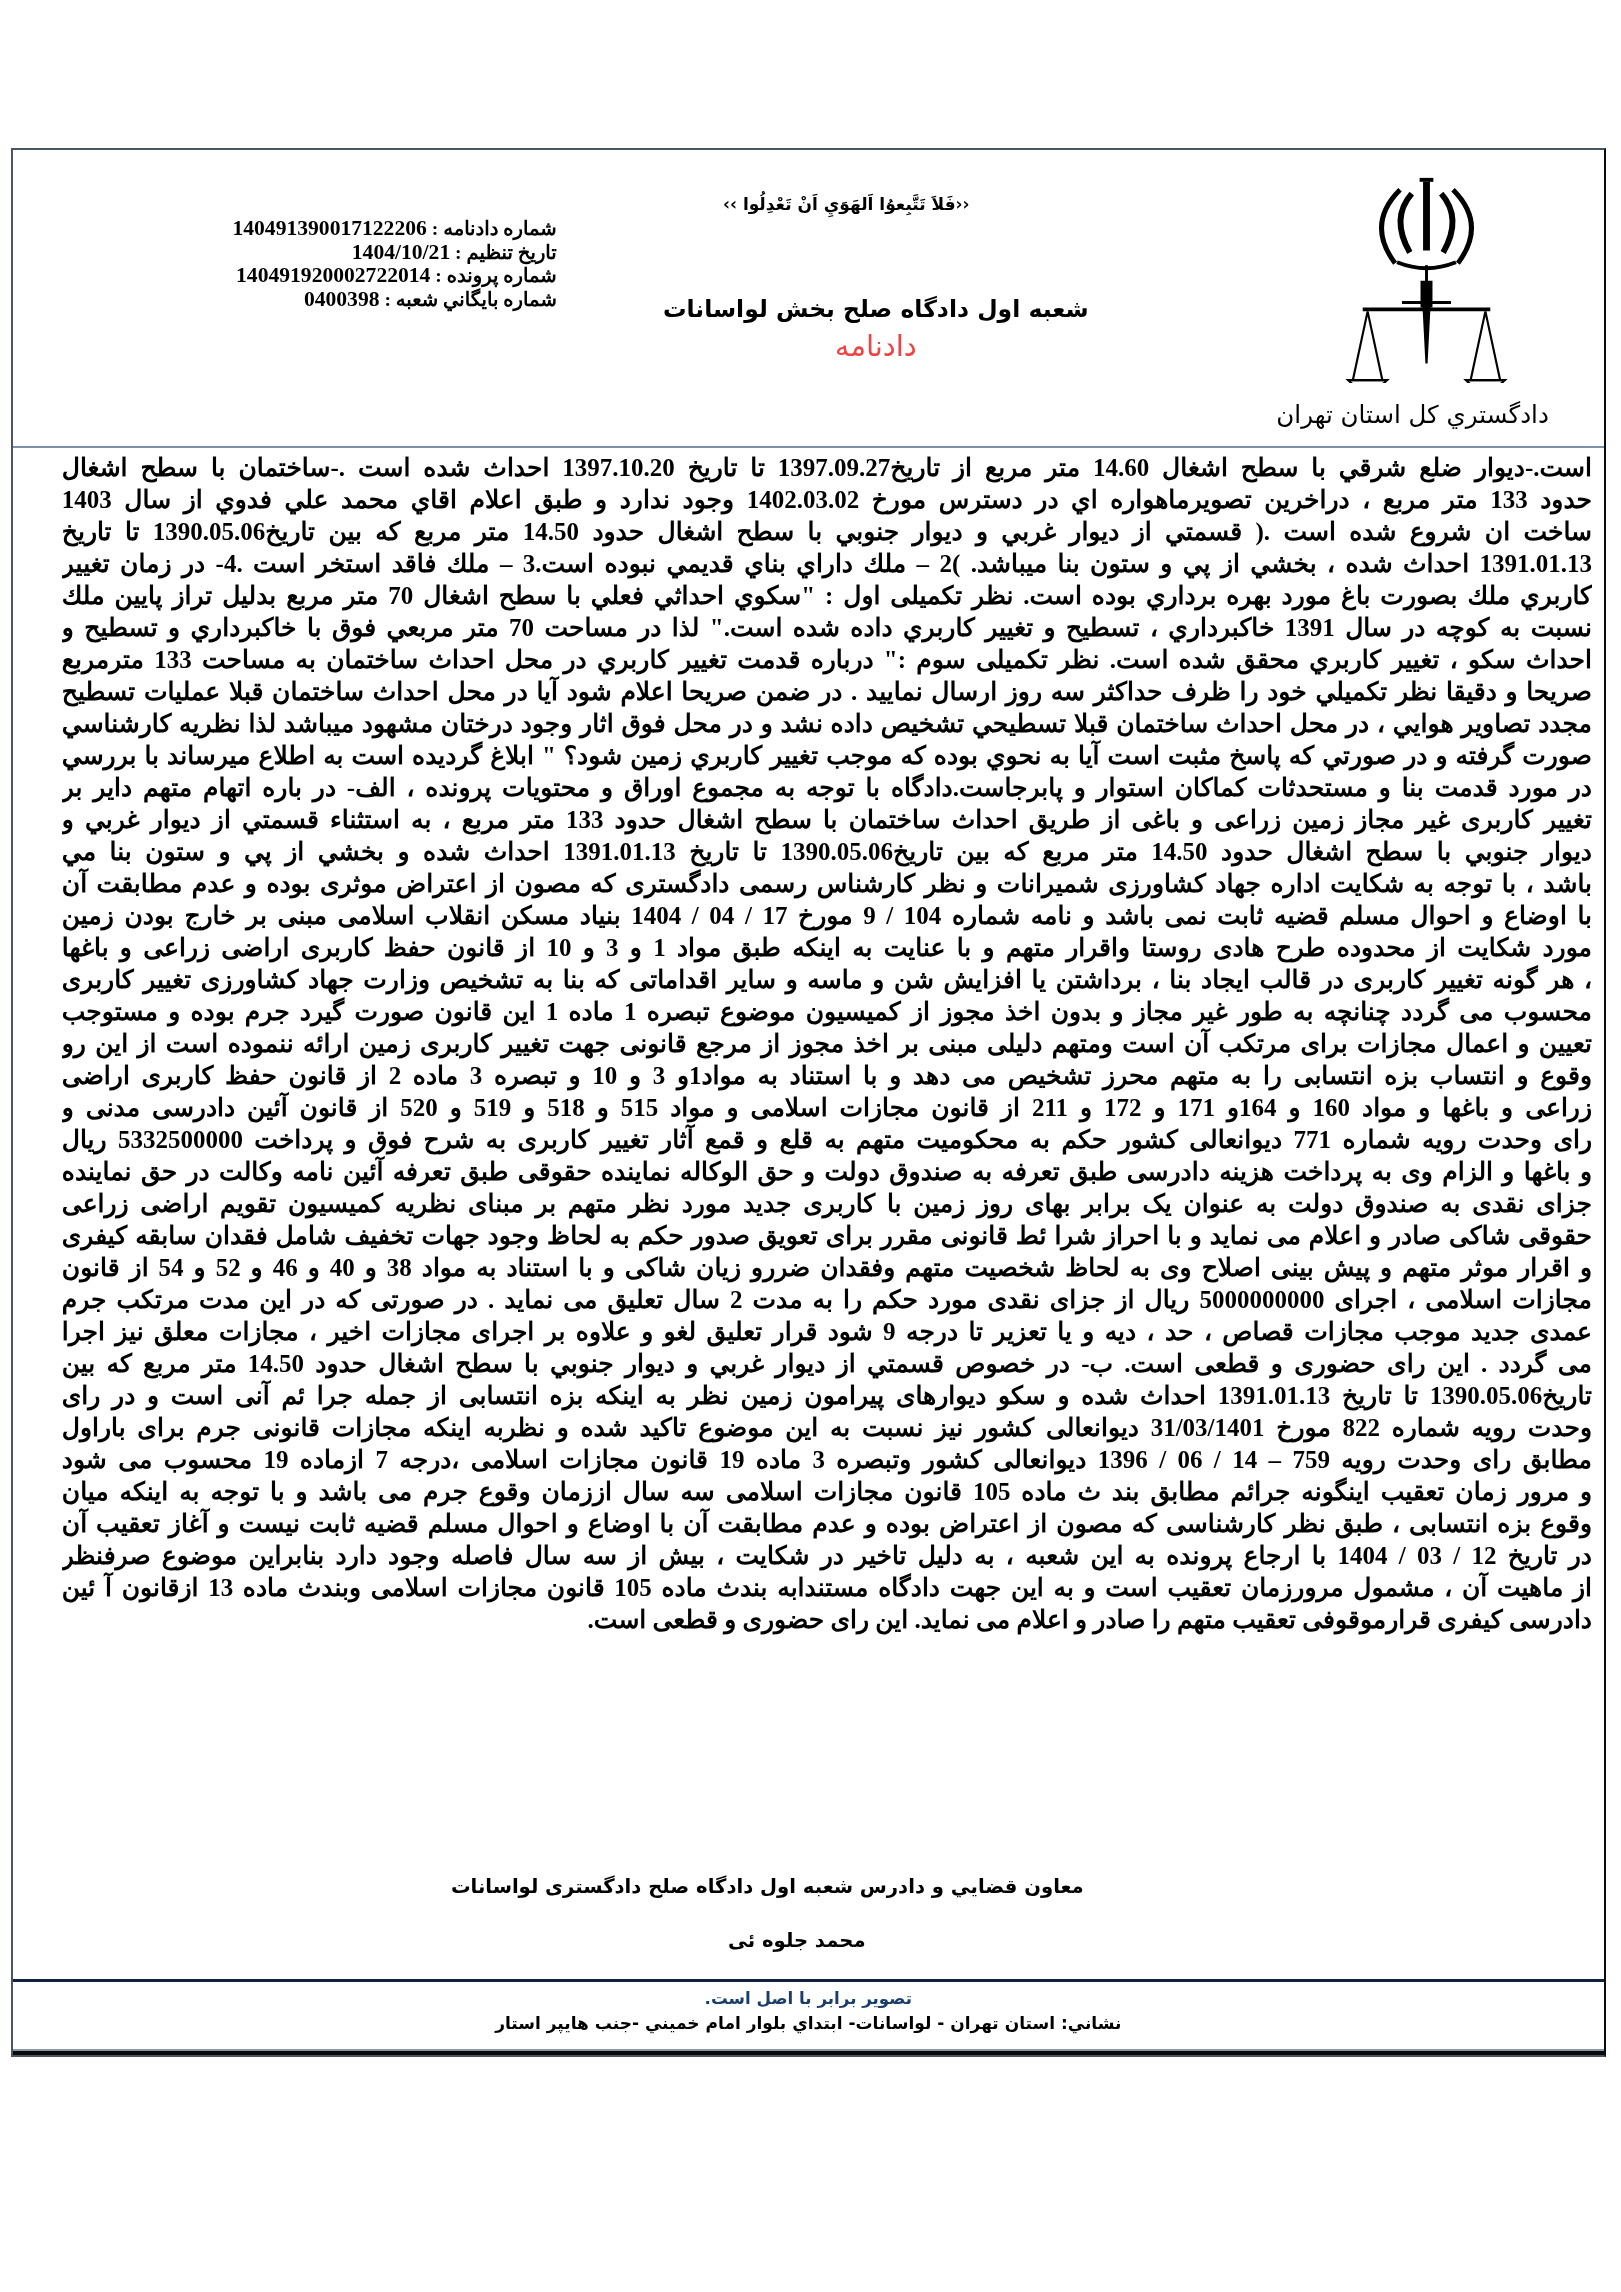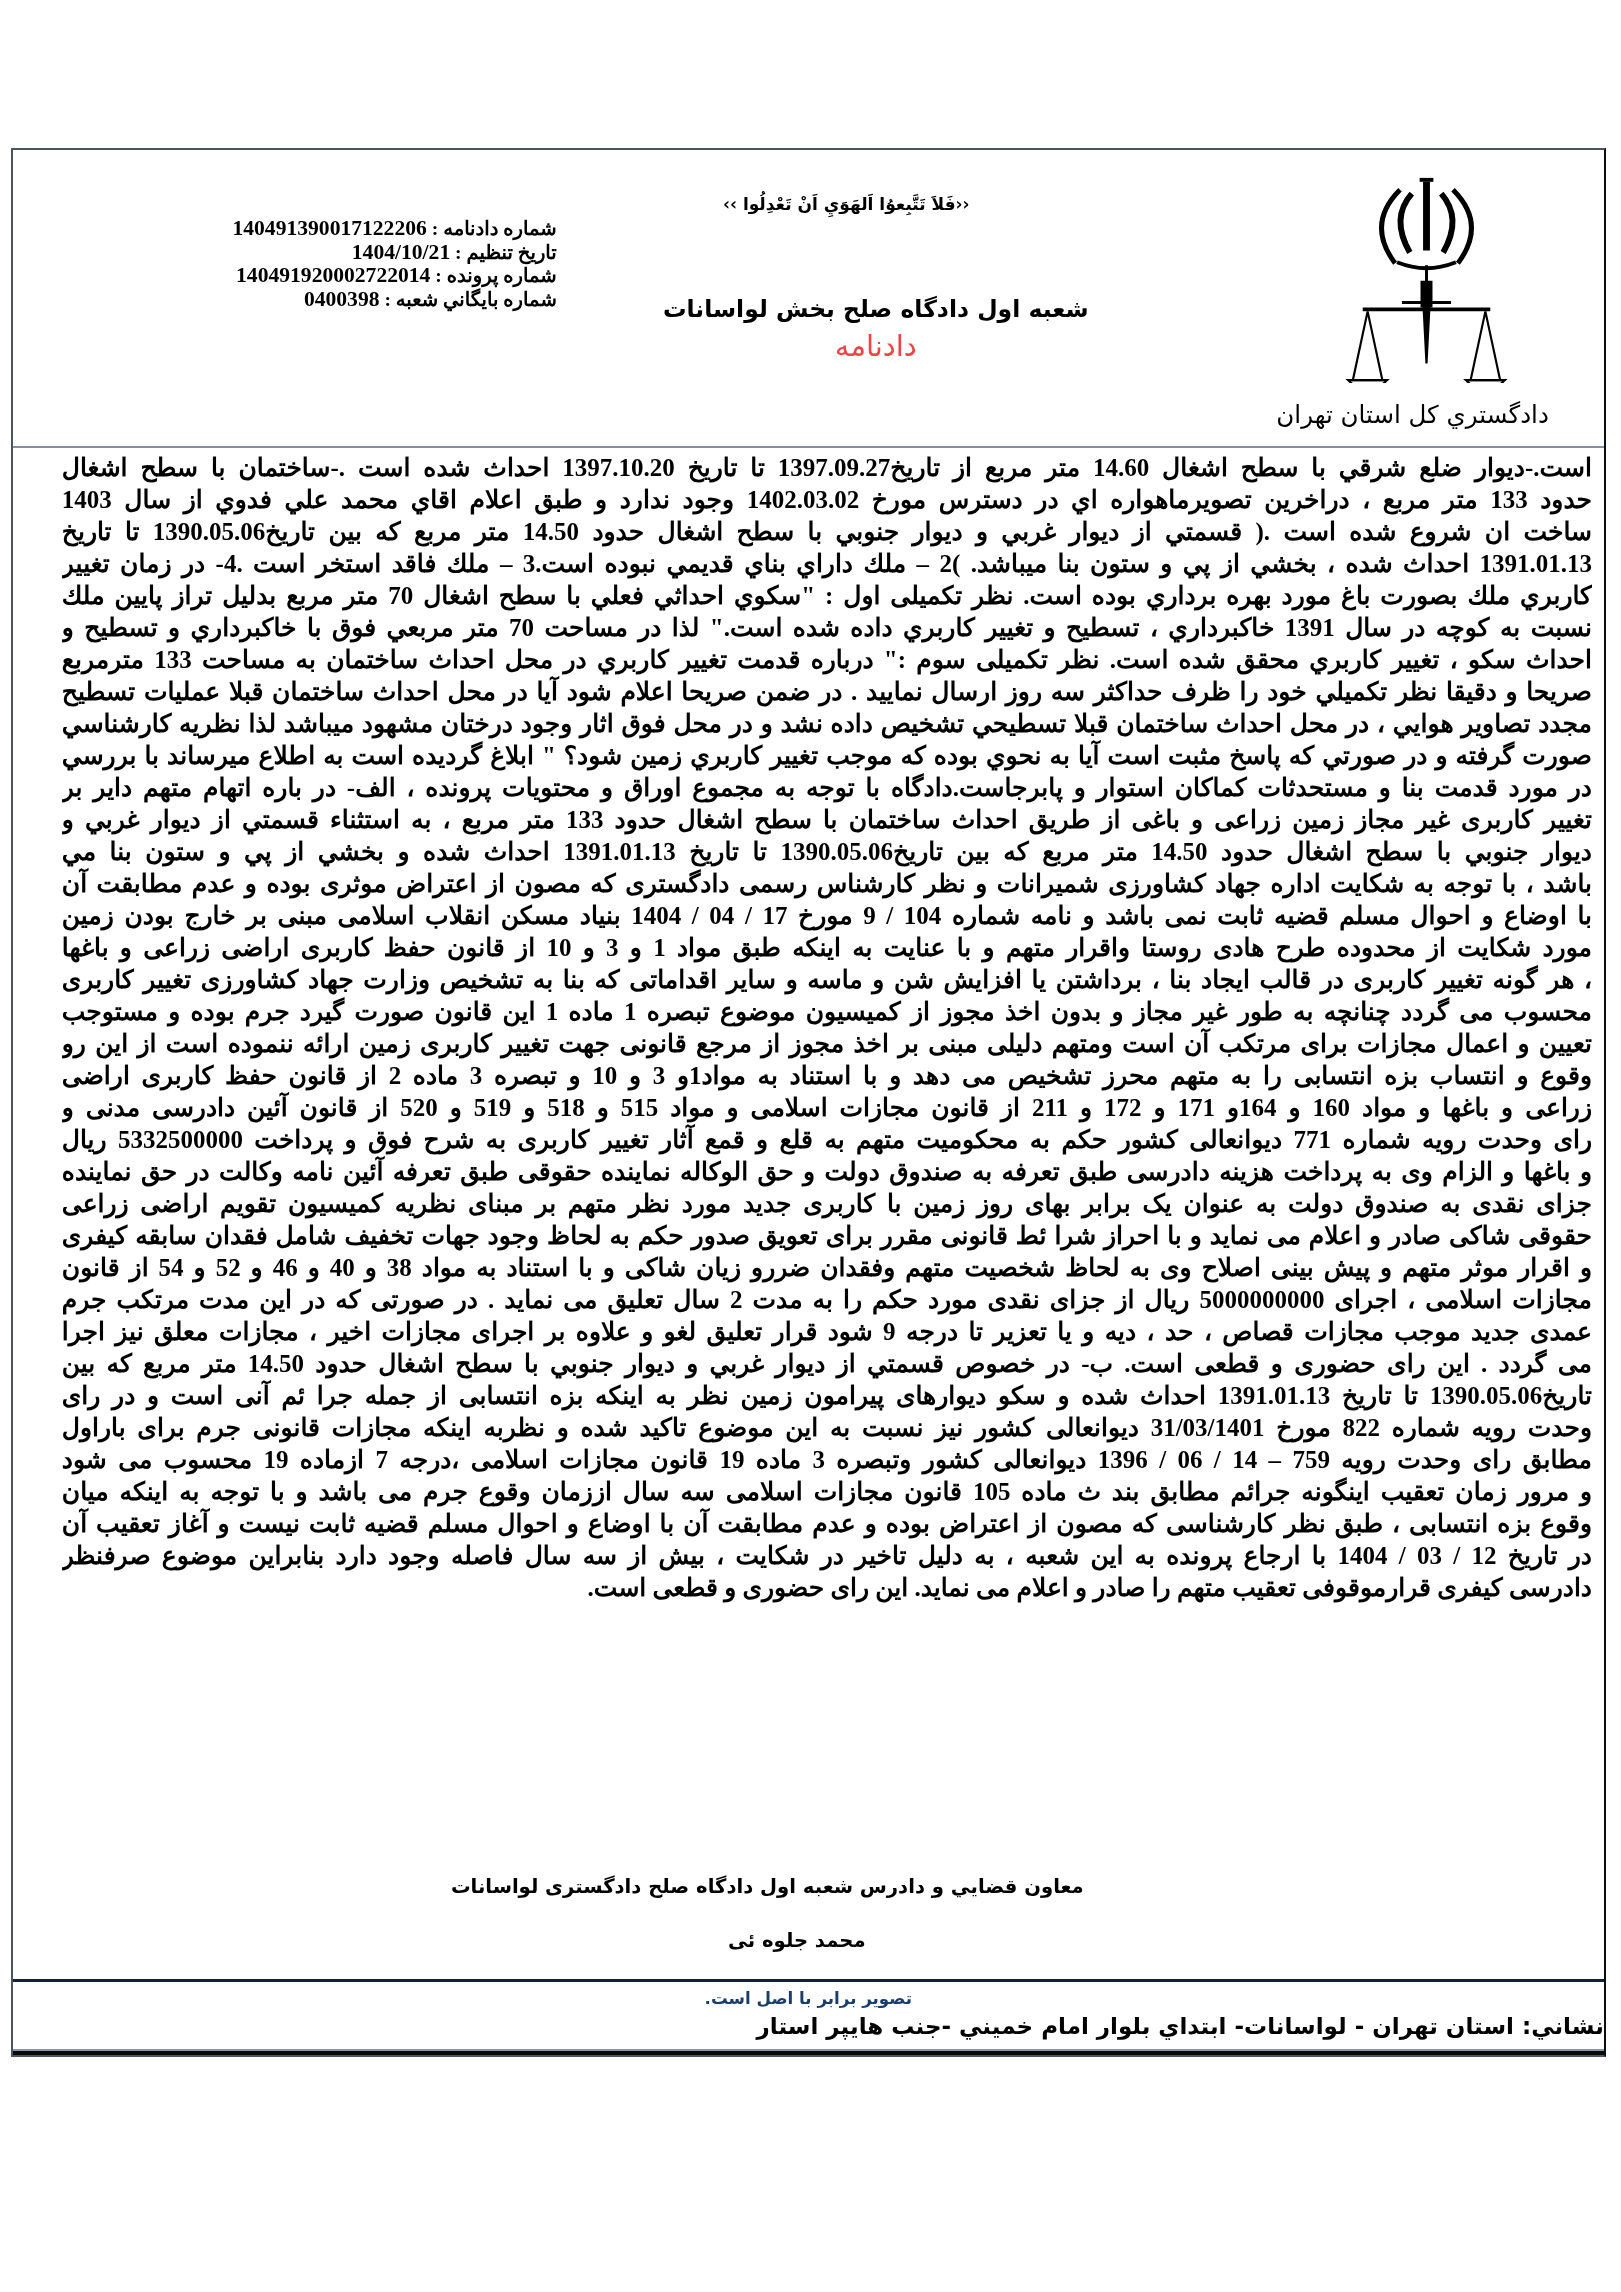--- a/index.html
+++ b/index.html
@@ -17,21 +17,21 @@
     .meta-row .v { font-size: 21.6px; margin-left: 29px; }
     .body { position: absolute; left: 29px; right: 11.8px; top: 302px; direction: rtl; text-align: justify; margin-left: 20px; }
     .line { font-family: "Liberation Serif", serif; font-weight: bold; font-size: 25px; line-height: 32px; height: 32px; white-space: nowrap; overflow: hidden; text-align-last: justify; text-align: justify; }
     .line.last { text-align-last: right; }
     .sig { position: absolute; left: 0; right: 0; direction: rtl; text-align: center; font-weight: bold; font-size: 19.6px; white-space: nowrap; }
     .sig1 { top: 1725px; left: 392px; width: 725px; right: auto; }
     .sig2 { top: 1779px; left: 637px; width: 294px; right: auto; }
     .footer { position: absolute; left: 0; right: 0; bottom: 0; height: 69px; border-top: 3.9px solid #0f2040; border-bottom: 4.9px solid #0a0a0a; }
     .footer-bottom-rule { position: absolute; left: 0; right: 0; bottom: 0; height: 2px; background: #8898a8; }
     .cert { position: absolute; left: 0; right: 0; top: 5.9px; text-align: center; direction: rtl; font-weight: bold; font-size: 16.7px; color: #1b3d6a; }
-    .addr { position: absolute; left: 0; right: 0; top: 31px; text-align: right; direction: rtl; font-weight: bold; font-size: 23px; }
+    .addr { position: absolute; left: 0; right: 0; top: 31px; text-align: center; direction: rtl; font-weight: bold; font-size: 17px; }
   </style>
 </head>
 <body>
 
 <div class="frame">
   <div class="header">
     <div class="emblem">
       <svg viewBox="0 0 170 215" xmlns="http://www.w3.org/2000/svg">
         <g fill="none" stroke="#000" stroke-width="2.2">
 
@@ -115,20 +115,21 @@
       <div class="line">و اقرار موثر متهم و پیش بینی اصلاح وی به لحاظ شخصیت متهم وفقدان ضررو زیان شاکی و با استناد به مواد 38 و 40 و 46 و 52 و 54 از قانون</div>
       <div class="line">مجازات اسلامی ، اجرای 5000000000 ریال از جزای نقدی مورد حکم را به مدت 2 سال تعلیق می نماید . در صورتی که در این مدت مرتکب جرم</div>
       <div class="line">عمدی جدید موجب مجازات قصاص ، حد ، دیه و یا تعزیر تا درجه 9 شود قرار تعلیق لغو و  علاوه بر اجرای مجازات اخیر ، مجازات معلق نیز اجرا</div>
       <div class="line">می گردد .  این رای حضوری و قطعی  است.  ب- در خصوص قسمتي  از ديوار غربي و ديوار جنوبي با سطح اشغال حدود 14.50  متر مربع كه بين</div>
       <div class="line">تاريخ1390.05.06 تا تاريخ  1391.01.13 احداث شده و سکو دیوارهای پیرامون زمین نظر به اینکه بزه انتسابی از جمله جرا ئم آنی است و در رای</div>
       <div class="line">وحدت رویه شماره 822 مورخ 31/03/1401 دیوانعالی کشور نیز نسبت به این موضوع تاکید شده و نظربه اینکه  مجازات قانونی جرم برای باراول</div>
       <div class="line">مطابق رای وحدت رویه 759 – 14 / 06 / 1396 دیوانعالی  کشور وتبصره 3 ماده 19 قانون مجازات اسلامی ،درجه 7 ازماده 19  محسوب می شود</div>
       <div class="line">و مرور زمان تعقیب اینگونه جرائم مطابق بند ث ماده 105 قانون مجازات اسلامی  سه سال اززمان وقوع جرم می باشد و با توجه به اینکه میان</div>
       <div class="line">وقوع بزه انتسابی ، طبق نظر کارشناسی که مصون از اعتراض بوده و عدم مطابقت آن با اوضاع و احوال مسلم قضیه ثابت نیست  و آغاز تعقیب آن</div>
       <div class="line">در تاریخ 12 / 03 / 1404  با ارجاع پرونده به این شعبه ، به دلیل تاخیر در شکایت ، بیش از سه سال فاصله وجود دارد بنابراین موضوع صرفنظر</div>
+      <div class="line">از ماهیت آن ، مشمول مرورزمان تعقیب است و به این جهت دادگاه مستندابه بندث ماده 105 قانون مجازات اسلامی وبندث ماده 13 ازقانون آ ئین</div>
       <div class="line last">دادرسی کیفری قرارموقوفی تعقیب متهم را صادر و اعلام می نماید. این رای حضوری و قطعی  است.</div>
     </div>
 
   <div class="sig sig1">معاون قضايي و  دادرس شعبه اول دادگاه صلح دادگستری لواسانات</div>
   <div class="sig sig2">محمد جلوه ئی</div>
 
   <div class="footer">
     <div class="cert">تصوير برابر با اصل است.</div>
     <div class="addr">نشاني:  استان تهران - لواسانات- ابتداي بلوار امام خميني -جنب هايپر استار</div>
     <div class="footer-bottom-rule"></div>

